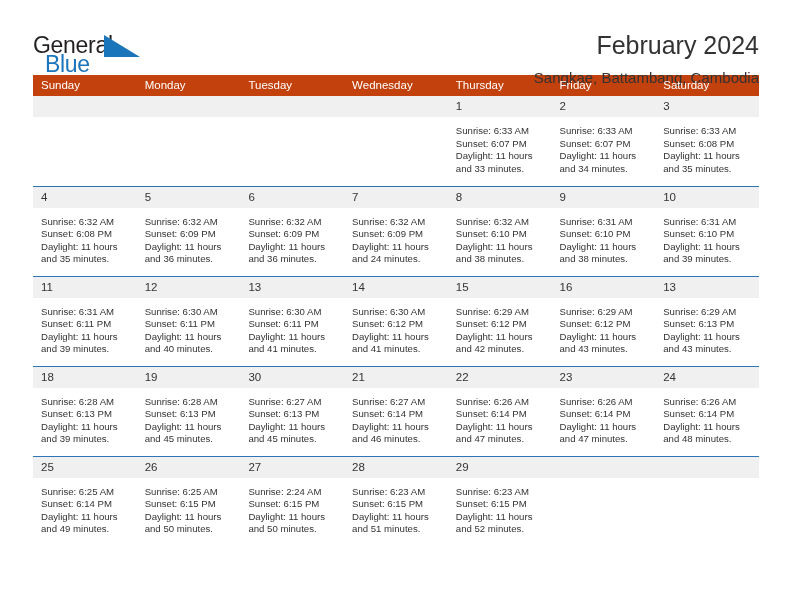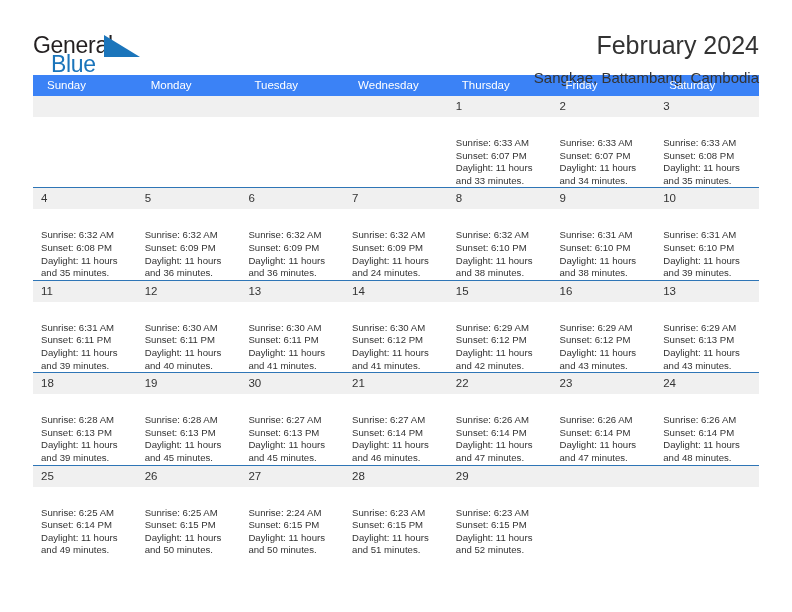--- a/index.html
+++ b/index.html
@@ -39,21 +39,21 @@
     position: absolute;
     left: 0;
     top: 2px;
     font-size: 23px;
     letter-spacing: -0.3px;
     color: #231f20;
     font-family: "Liberation Sans", sans-serif;
   }
   .logo-blue {
     position: absolute;
-    left: 18px;
+    left: 12px;
     top: 21px;
     font-size: 23px;
     letter-spacing: -0.3px;
     color: #1b75bb;
     font-family: "Liberation Sans", sans-serif;
   }
   .logo-tri {
     position: absolute;
     left: 71px;
     top: 5px;
@@ -84,26 +84,26 @@
 
   
   .calendar {
     width: 726px;
     border-collapse: collapse;
     table-layout: fixed;
     margin-top: 1px;
   }
 
   .calendar th {
-    background: #3b82f6;
+    background: #c2410c;
     color: #ffffff;
     font-size: 11.5px;
     font-weight: normal;
     text-align: left;
-    padding: 5px 0 5px 14px;
+    padding: 5px 0 5px 8px;
     height: 21px;
     line-height: 11px;
   }
 
   .calendar td {
     vertical-align: top;
     width: 103.71px;
     height: 90px;
     padding: 0;
     border-top: 1px solid #2e75b6;
@@ -120,21 +120,21 @@
     line-height: 13px;
     padding: 4px 0 4px 8px;
     height: 21px;
   }
   .daynum.blank { color: transparent; }
 
   .details {
     font-size: 9.6px;
     line-height: 12.6px;
     color: #333333;
-    padding: 20px 7px 0 8px;
+    padding: 8px 7px 0 8px;
   }
   .details div { white-space: nowrap; }
 </style>
 </head>
 <body>
 
 <div class="page">
 
   <div class="header">
 

